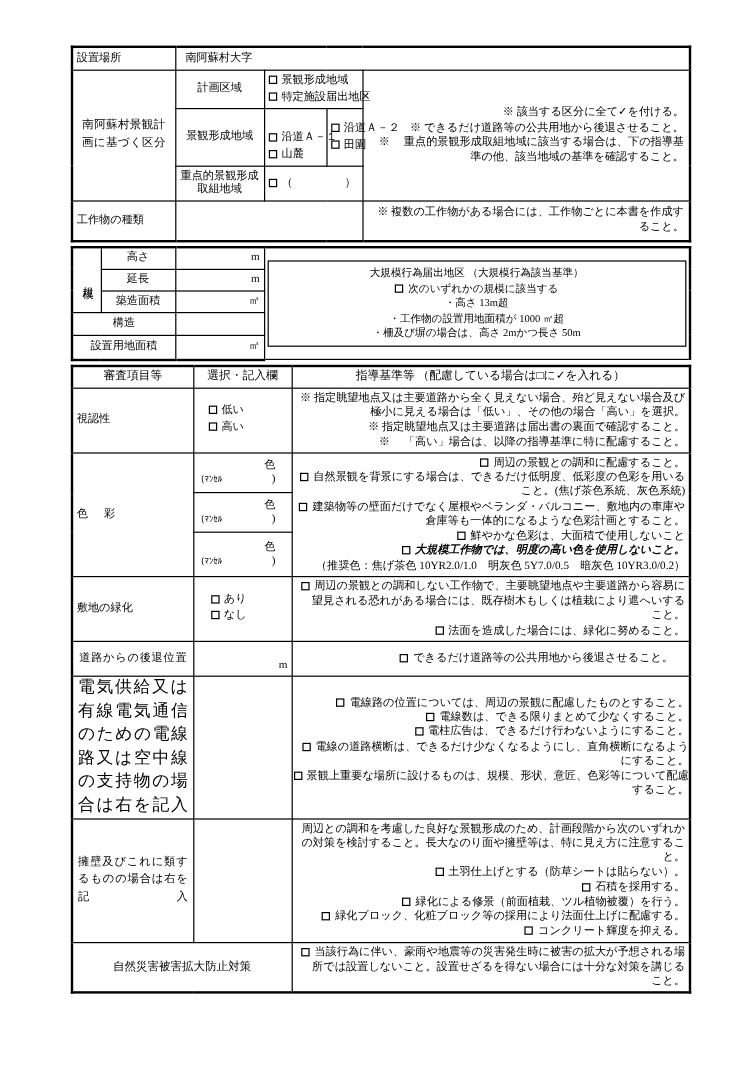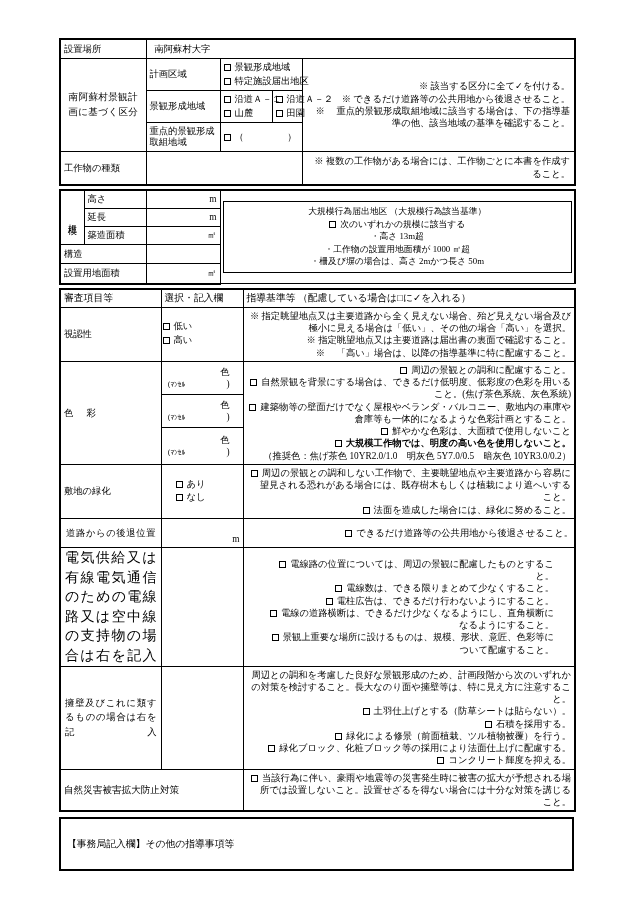--- a/index.html
+++ b/index.html
@@ -38,24 +38,24 @@
     padding: 1px 3px;
     vertical-align: middle;
     line-height: 1.32;
     font-size: 9.3px;
   }
   .outer-top { border-top: 2px solid #000 !important; }
   .outer-bot { border-bottom: 2px solid #000 !important; }
   .outer-left { border-left: 2px solid #000 !important; }
   .outer-right { border-right: 2px solid #000 !important; margin-left: 10px; }
 
-  .ctr { text-align: left; }
+  .ctr { text-align: center; }
   .top { vertical-align: top; }
   .mid { vertical-align: middle; }
-  .bold { font-weight: bold; }
+  .bold { font-weight: bold; font-style: italic; }
   .cell-label-lead {
     text-align: left;
     padding-left: 6px;
   }
 
   .vert-label {
     text-align: center;
     line-height: 1.15;
     letter-spacing: 0.3px;
   }
@@ -141,21 +141,21 @@
         </td>
         <td class="note top outer-right" rowspan="3" style="padding:3px 4px">
           <p class="hang">※ 該当する区分に全て✓を付ける。</p>
           <p class="hang">※ できるだけ道路等の公共用地から後退させること。</p>
           <p class="hang">※ 　重点的景観形成取組地域に該当する場合は、下の指導基準の他、該当地域の基準を確認すること。</p>
         </td>
       </tr>
 
       <tr>
         <td class="ctr" style="height:24px">景観形成地域</td>
-        <td class="top" style="padding-top:2px">
+        <td class="top" style="padding-top:18px">
           <div class="opt-line"><span class="cb"></span><span>沿道Ａ－１</span></div>
           <div class="opt-line"><span class="cb"></span><span>山麓</span></div>
         </td>
         <td class="top" style="padding-top:2px;border-left:none">
           <div class="opt-line"><span class="cb"></span><span>沿道Ａ－２</span></div>
           <div class="opt-line"><span class="cb"></span><span>田園</span></div>
         </td>
       </tr>
 
       <tr>
@@ -229,21 +229,21 @@
     </colgroup>
     <tbody>
       <tr>
         <td class="ctr outer-top outer-left" style="height:15px;font-size:9.8px">審査項目等</td>
         <td class="ctr outer-top" style="font-size:9.8px">選択・記入欄</td>
         <td class="ctr outer-top outer-right" style="font-size:9.8px">指導基準等 （配慮している場合は□に✓を入れる）</td>
       </tr>
 
       <tr>
         <td class="cell-label-lead outer-left" style="height:46px">視認性</td>
-        <td class="mid" style="padding-left:1px">
+        <td class="mid" style="padding-left:12px">
           <div class="opt-line"><span class="cb"></span><span>低い</span></div>
           <div class="opt-line"><span class="cb"></span><span>高い</span></div>
         </td>
         <td class="note top outer-right" style="padding:2px 3px">
           <p class="hang">※ 指定眺望地点又は主要道路から全く見えない場合、殆ど見えない場合及び極小に見える場合は「低い」、その他の場合「高い」を選択。</p>
           <p class="hang">※ 指定眺望地点又は主要道路は届出書の裏面で確認すること。</p>
           <p class="hang">※ 　「高い」場合は、以降の指導基準に特に配慮すること。</p>
         </td>
       </tr>
 
@@ -283,29 +283,29 @@
         </td>
         <td class="note top outer-right" style="padding:2px 3px">
           <p class="hang2"><span class="cb"></span><span>周辺の景観との調和しない工作物で、主要眺望地点や主要道路から容易に望見される恐れがある場合には、既存樹木もしくは植栽により遮へいすること。</span></p>
           <p class="hang2"><span class="cb"></span><span>法面を造成した場合には、緑化に努めること。</span></p>
         </td>
       </tr>
 
       <tr>
         <td class="outer-left" style="height:28px;text-align:justify;text-align-last:justify;padding:0 5px;letter-spacing:0">道路からの後退位置</td>
         <td class="unit-right mid" style="vertical-align:bottom;padding-bottom:2px"><span>m</span></td>
-        <td class="note mid outer-right" style="padding:2px 1px">
+        <td class="note mid outer-right" style="padding:2px 13px">
           <p class="hang2"><span class="cb"></span><span>できるだけ道路等の公共用地から後退させること。</span></p>
         </td>
       </tr>
 
       <tr>
         <td class="outer-left" colspan="1" style="height:58px;text-align:justify;text-align-last:justify;padding:0 4px;line-height:1.4;font-size:14px">電気供給又は有線電気通信のための電線路又は空中線の支持物の場合は右を記入</td>
         <td style="border-left:none"></td>
-        <td class="note top outer-right" style="padding:2px 20px">
+        <td class="note top outer-right" style="padding:2px 0">
           <p class="hang2"><span class="cb"></span><span>電線路の位置については、周辺の景観に配慮したものとすること。</span></p>
           <p class="hang2"><span class="cb"></span><span>電線数は、できる限りまとめて少なくすること。</span></p>
           <p class="hang2"><span class="cb"></span><span>電柱広告は、できるだけ行わないようにすること。</span></p>
           <p class="hang2"><span class="cb"></span><span>電線の道路横断は、できるだけ少なくなるようにし、直角横断になるようにすること。</span></p>
           <p class="hang2"><span class="cb"></span><span>景観上重要な場所に設けるものは、規模、形状、意匠、色彩等について配慮すること。</span></p>
         </td>
       </tr>
 
       <tr>
         <td class="outer-left" style="height:72px;text-align:justify;text-align-last:justify;padding:0 4px;line-height:1.55;font-size:9.4px">擁壁及びこれに類するものの場合は右を記入</td>
@@ -323,23 +323,14 @@
       <tr>
         <td class="ctr outer-left outer-bot" colspan="2" style="height:34px;font-size:9.6px">自然災害被害拡大防止対策</td>
         <td class="note top outer-right outer-bot" style="padding:2px 3px">
           <p class="hang2"><span class="cb"></span><span>当該行為に伴い、豪雨や地震等の災害発生時に被害の拡大が予想される場所では設置しないこと。設置せざるを得ない場合には十分な対策を講じること。</span></p>
         </td>
       </tr>
     </tbody>
   </table>
 
 
-  <table class="form" style="margin-top:5px">
-    <tbody>
-      <tr>
-        <td class="outer-left outer-right outer-top outer-bot blank-tall top" style="padding:3px 6px;font-size:9.8px">
-          <span>【事務局記入欄】その他の指導事項等</span>
-        </td>
-      </tr>
-    </tbody>
-  </table>
 
 </div>
 
 </body></html>

